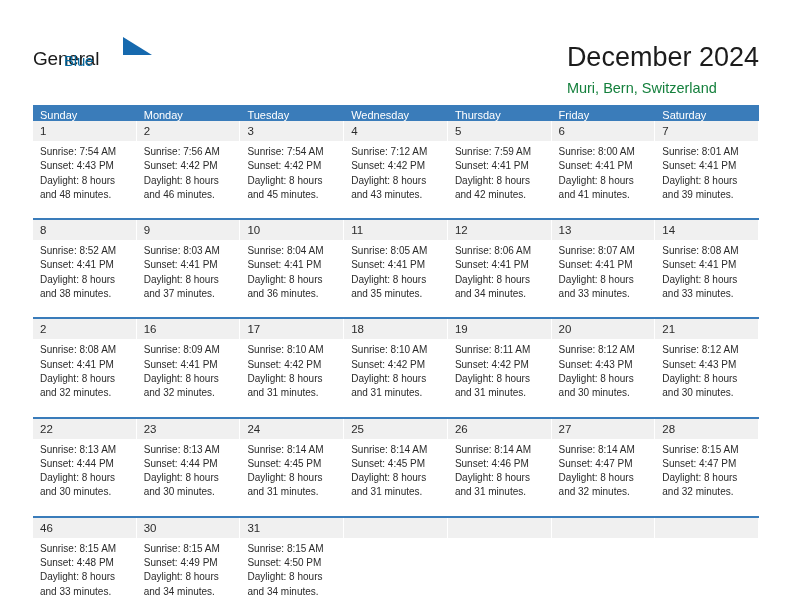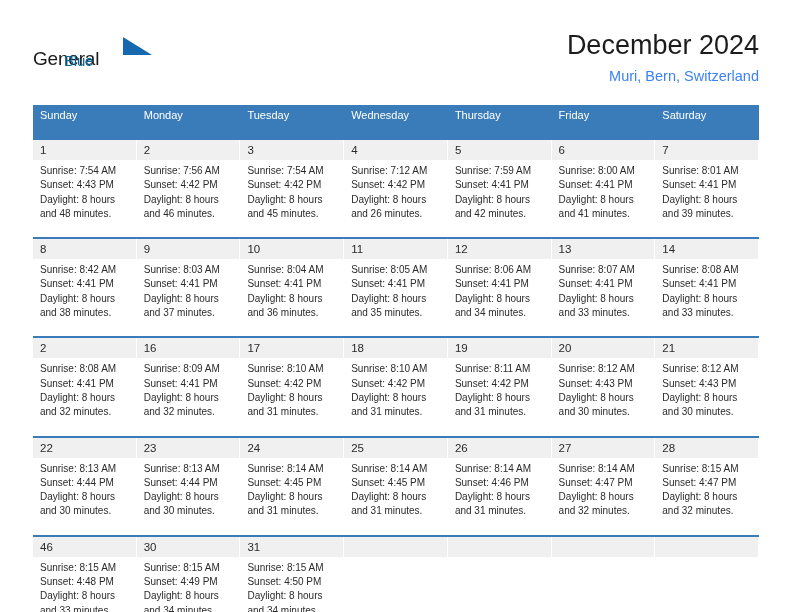--- a/index.html
+++ b/index.html
@@ -62,49 +62,49 @@
     top: 5px;
     width: 0;
     height: 0;
     border-left: 29px solid #1669ae;
     border-top: 18px solid transparent;
   }
 
   .title-block {
     position: absolute;
     right: 0;
-    top: 0;
-    text-align: right;
+    top: 12px;
+    text-align: left;
   }
   .cal-title {
     font-size: 27px;
     color: #1c1c1c;
     line-height: 34px;
     white-space: nowrap;
   }
   .cal-subtitle {
     font-size: 14.5px;
-    color: #3b82f6;
+    color: #15803d;
     line-height: 22px;
     margin-top: 3px;
     white-space: nowrap;
   }
 
   
   .calendar {
     position: absolute;
     left: 33px;
     top: 105px;
     width: 726px;
   }
 
   .dow-row {
     display: flex;
     background: #3a7cba;
-    height: 35px;
+    height: 16px;
   }
   .dow {
     flex: 1 1 0;
     color: #ffffff;
     font-size: 11px;
     line-height: 20px;
     padding-left: 7px;
     box-sizing: border-box;
     white-space: nowrap;
   }
@@ -213,21 +213,21 @@
                 <div class="cell-line">Daylight: 8 hours</div>
                 <div class="cell-line">and 45 minutes.</div>
               </div>
             </div>
             <div class="cell">
               <div class="cell-num">4</div>
               <div class="cell-body">
                 <div class="cell-line">Sunrise: 7:12 AM</div>
                 <div class="cell-line">Sunset: 4:42 PM</div>
                 <div class="cell-line">Daylight: 8 hours</div>
-                <div class="cell-line">and 26 minutes.</div>
+                <div class="cell-line">and 43 minutes.</div>
               </div>
             </div>
             <div class="cell">
               <div class="cell-num">5</div>
               <div class="cell-body">
                 <div class="cell-line">Sunrise: 7:59 AM</div>
                 <div class="cell-line">Sunset: 4:41 PM</div>
                 <div class="cell-line">Daylight: 8 hours</div>
                 <div class="cell-line">and 42 minutes.</div>
               </div>
@@ -251,21 +251,21 @@
               </div>
             </div>
           </div>
         </div>
         <div class="week-spacer"></div>
         <div class="week">
           <div class="week-inner">
             <div class="cell">
               <div class="cell-num">8</div>
               <div class="cell-body">
-                <div class="cell-line">Sunrise: 8:42 AM</div>
+                <div class="cell-line">Sunrise: 8:52 AM</div>
                 <div class="cell-line">Sunset: 4:41 PM</div>
                 <div class="cell-line">Daylight: 8 hours</div>
                 <div class="cell-line">and 38 minutes.</div>
               </div>
             </div>
             <div class="cell">
               <div class="cell-num">9</div>
               <div class="cell-body">
                 <div class="cell-line">Sunrise: 8:03 AM</div>
                 <div class="cell-line">Sunset: 4:41 PM</div>

